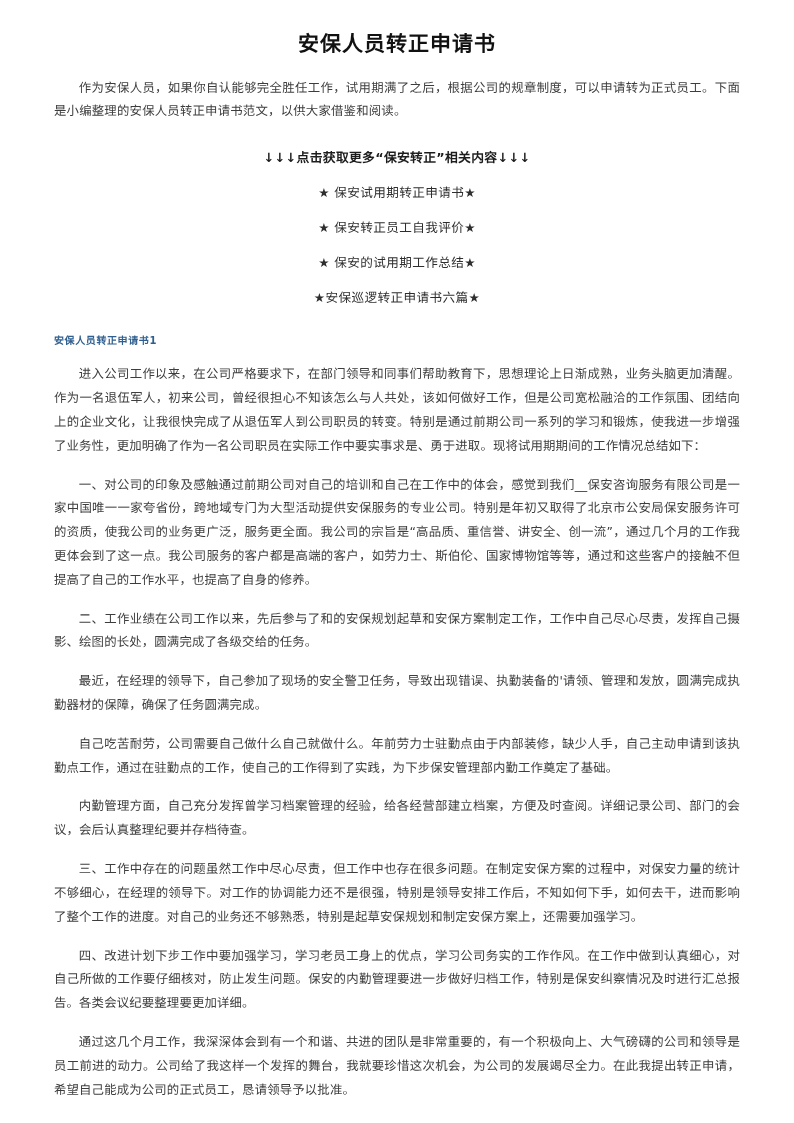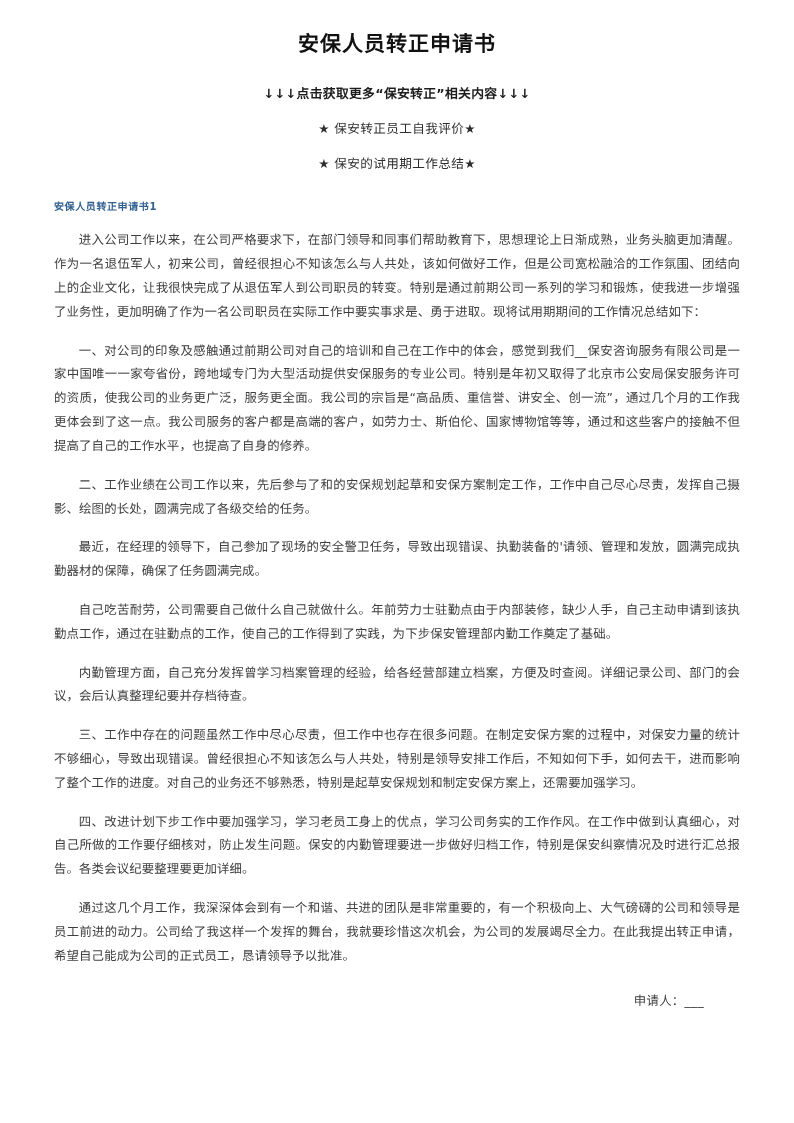--- a/index.html
+++ b/index.html
@@ -89,38 +89,41 @@
     letter-spacing: 0.3px;
   }
 </style>
 </head>
 <body>
 
 <div class="page">
 
   <h1 class="doc-title">安保人员转正申请书</h1>
 
+  <p class="intro">作为安保人员，如果你自认能够完全胜任工作，试用期满了之后，根据公司的规章制度，可以申请转为正式员工。下面是小编整理的安保人员转正申请书范文，以供大家借鉴和阅读。</p>
 
   <p class="promo-line">↓↓↓点击获取更多“保安转正”相关内容↓↓↓</p>
 
   <ul class="link-list">
+    <li class="link-item">★ 保安试用期转正申请书★</li>
     <li class="link-item">★ 保安转正员工自我评价★</li>
     <li class="link-item">★ 保安的试用期工作总结★</li>
+    <li class="link-item">★安保巡逻转正申请书六篇★</li>
   </ul>
 
   <h2 class="section-heading">安保人员转正申请书1</h2>
 
   <div>
     <p class="body-para">进入公司工作以来，在公司严格要求下，在部门领导和同事们帮助教育下，思想理论上日渐成熟，业务头脑更加清醒。作为一名退伍军人，初来公司，曾经很担心不知该怎么与人共处，该如何做好工作，但是公司宽松融洽的工作氛围、团结向上的企业文化，让我很快完成了从退伍军人到公司职员的转变。特别是通过前期公司一系列的学习和锻炼，使我进一步增强了业务性，更加明确了作为一名公司职员在实际工作中要实事求是、勇于进取。现将试用期期间的工作情况总结如下：</p>
     <p class="body-para">一、对公司的印象及感触通过前期公司对自己的培训和自己在工作中的体会，感觉到我们__保安咨询服务有限公司是一家中国唯一一家夸省份，跨地域专门为大型活动提供安保服务的专业公司。特别是年初又取得了北京市公安局保安服务许可的资质，使我公司的业务更广泛，服务更全面。我公司的宗旨是“高品质、重信誉、讲安全、创一流”，通过几个月的工作我更体会到了这一点。我公司服务的客户都是高端的客户，如劳力士、斯伯伦、国家博物馆等等，通过和这些客户的接触不但提高了自己的工作水平，也提高了自身的修养。</p>
     <p class="body-para">二、工作业绩在公司工作以来，先后参与了和的安保规划起草和安保方案制定工作，工作中自己尽心尽责，发挥自己摄影、绘图的长处，圆满完成了各级交给的任务。</p>
     <p class="body-para">最近，在经理的领导下，自己参加了现场的安全警卫任务，导致出现错误、执勤装备的'请领、管理和发放，圆满完成执勤器材的保障，确保了任务圆满完成。</p>
     <p class="body-para">自己吃苦耐劳，公司需要自己做什么自己就做什么。年前劳力士驻勤点由于内部装修，缺少人手，自己主动申请到该执勤点工作，通过在驻勤点的工作，使自己的工作得到了实践，为下步保安管理部内勤工作奠定了基础。</p>
     <p class="body-para">内勤管理方面，自己充分发挥曾学习档案管理的经验，给各经营部建立档案，方便及时查阅。详细记录公司、部门的会议，会后认真整理纪要并存档待查。</p>
-    <p class="body-para">三、工作中存在的问题虽然工作中尽心尽责，但工作中也存在很多问题。在制定安保方案的过程中，对保安力量的统计不够细心，导致出现错误。曾经很担心不知该怎么与人共处，特别是领导安排工作后，不知如何下手，如何去干，进而影响了整个工作的进度。对自己的业务还不够熟悉，特别是起草安保规划和制定安保方案上，还需要加强学习。</p>
+    <p class="body-para">三、工作中存在的问题虽然工作中尽心尽责，但工作中也存在很多问题。在制定安保方案的过程中，对保安力量的统计不够细心，在经理的领导下。对工作的协调能力还不是很强，特别是领导安排工作后，不知如何下手，如何去干，进而影响了整个工作的进度。对自己的业务还不够熟悉，特别是起草安保规划和制定安保方案上，还需要加强学习。</p>
     <p class="body-para">四、改进计划下步工作中要加强学习，学习老员工身上的优点，学习公司务实的工作作风。在工作中做到认真细心，对自己所做的工作要仔细核对，防止发生问题。保安的内勤管理要进一步做好归档工作，特别是保安纠察情况及时进行汇总报告。各类会议纪要整理要更加详细。</p>
     <p class="body-para">通过这几个月工作，我深深体会到有一个和谐、共进的团队是非常重要的，有一个积极向上、大气磅礴的公司和领导是员工前进的动力。公司给了我这样一个发挥的舞台，我就要珍惜这次机会，为公司的发展竭尽全力。在此我提出转正申请，希望自己能成为公司的正式员工，恳请领导予以批准。</p>
   </div>
 
   <div class="signature-block">
     <span class="signature-line">申请人：___</span>
   </div>
 
 </div>
 

